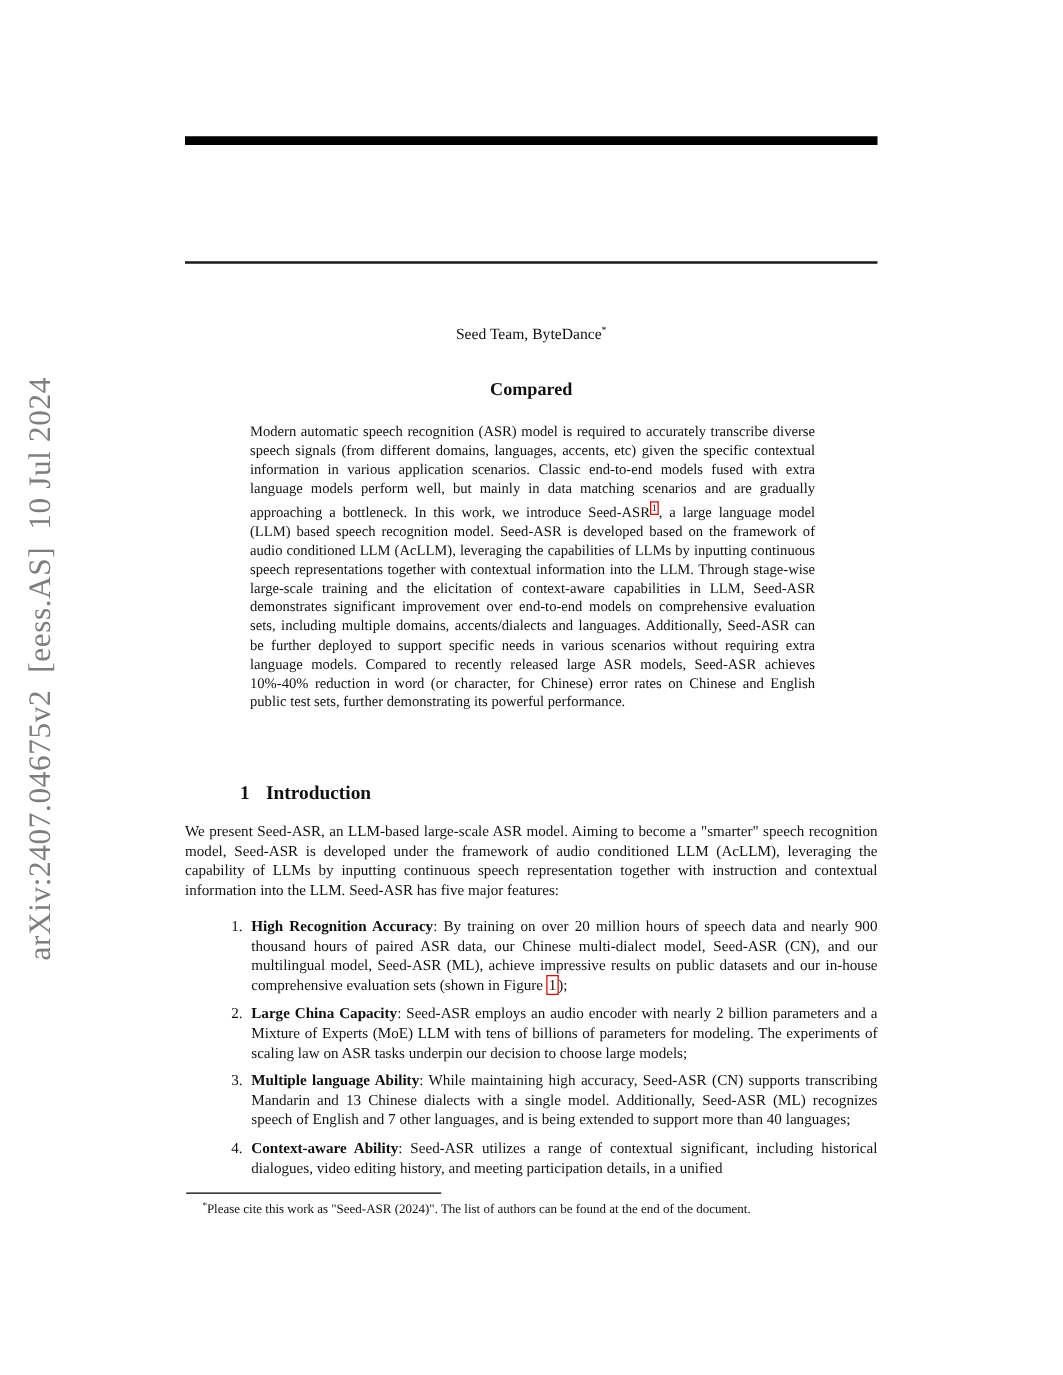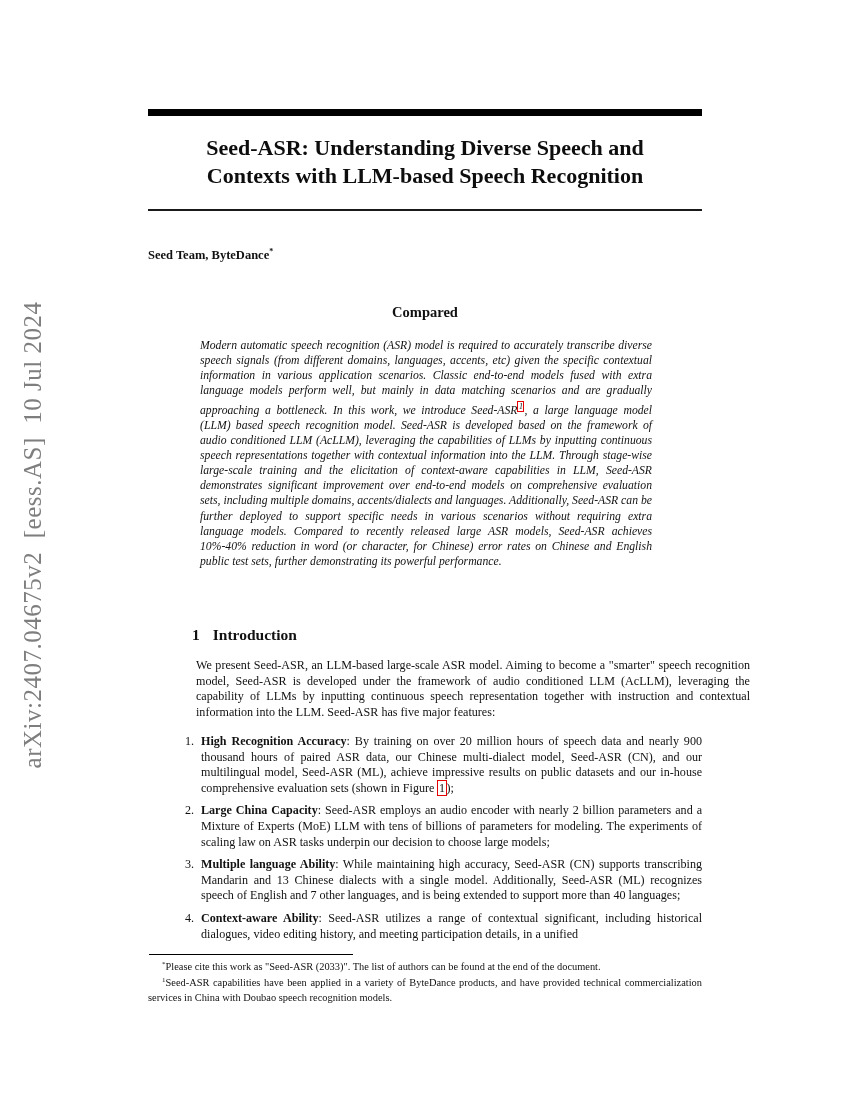--- a/index.html
+++ b/index.html
@@ -45,65 +45,63 @@
 
   .title-sep {
     position: absolute;
     left: 148px; top: 209px;
     width: 554px; height: 2px;
     background: #1a1a1a;
   }
 
   .authors {
     position: absolute;
-    left: 148px; top: 247px;
+    left: 148px; top: 259px;
     width: 554px;
-    text-align: left;
-    font-weight: bold;
+    text-align: center;
+    font-weight: normal;
     font-size: 12.5px;
   }
   .authors sup { font-size: 8px; }
 
   .abstract-heading {
     position: absolute;
     left: 148px; top: 304px;
     width: 554px;
     text-align: center;
     font-weight: bold;
     font-size: 14.5px;
   }
 
   .abstract-body {
     position: absolute;
     left: 200px; top: 338px;
     width: 452px;
     font-size: 11.7px;
     line-height: 15.15px;
     text-align: justify;
-    font-style: italic;
   }
 
   .section-heading {
     position: absolute;
     left: 148px; top: 626px;
     width: 554px;
     font-weight: bold;
     font-size: 15.5px;
     margin-left: 44px;
   }
   .section-heading .sec-num { margin-right: 13px; }
 
   .intro-paragraph {
     position: absolute;
     left: 148px; top: 658px;
     width: 554px;
     font-size: 12.1px;
     line-height: 15.6px;
     text-align: justify;
-    margin-left: 48px;
   }
 
   .feature-list {
     position: absolute;
     left: 148px; top: 734px;
     width: 554px;
     font-size: 12.1px;
     line-height: 15.6px;
   }
   .feature-item {
@@ -144,24 +142,20 @@
 </style>
 </head>
 <body>
 
 <div class="sheet">
 
   <div class="watermark">arXiv:2407.04675v2  [eess.AS]  10 Jul 2024</div>
 
   <div class="top-rule"></div>
 
-  <h1 class="title">
-    <div>Seed-ASR: Understanding Diverse Speech and</div>
-    <div>Contexts with LLM-based Speech Recognition</div>
-  </h1>
 
   <div class="title-sep"></div>
 
   <div class="authors"><span>Seed Team, ByteDance</span><sup>*</sup></div>
 
   <div class="abstract-heading">Compared</div>
 
   <p class="abstract-body"><span>Modern automatic speech recognition (ASR) model is required to accurately transcribe diverse speech signals (from different domains, languages, accents, etc) given the specific contextual information in various application scenarios. Classic end-to-end models fused with extra language models perform well, but mainly in data matching scenarios and are gradually approaching a bottleneck. In this work, we introduce Seed-ASR</span><sup class="ref-box">1</sup><span>, a large language model (LLM) based speech recognition model. Seed-ASR is developed based on the framework of audio conditioned LLM (AcLLM), leveraging the capabilities of LLMs by inputting continuous speech representations together with contextual information into the LLM. Through stage-wise large-scale training and the elicitation of context-aware capabilities in LLM, Seed-ASR demonstrates significant improvement over end-to-end models on comprehensive evaluation sets, including multiple domains, accents/dialects and languages. Additionally, Seed-ASR can be further deployed to support specific needs in various scenarios without requiring extra language models. Compared to recently released large ASR models, Seed-ASR achieves 10%-40% reduction in word (or character, for Chinese) error rates on Chinese and English public test sets, further demonstrating its powerful performance.</span></p>
 
   <h2 class="section-heading"><span class="sec-num">1</span><span>Introduction</span></h2>
@@ -188,17 +182,16 @@
     <div class="feature-item">
       <span class="li-num">4.</span>
       <span class="li-body"><span class="li-title">Context-aware Ability</span><span>: Seed-ASR utilizes a range of contextual significant, including historical dialogues, video editing history, and meeting participation details, in a unified</span></span>
     </div>
 
   </div>
 
   <div class="footnote-rule"></div>
 
   <div class="footnotes">
-    <p><sup>*</sup><span>Please cite this work as "Seed-ASR (2033)". The list of authors can be found at the end of the document.</span></p>
-    <p><sup>1</sup><span>Seed-ASR capabilities have been applied in a variety of ByteDance products, and have provided technical commercialization services in China with Doubao speech recognition models.</span></p>
+    <p><sup>*</sup><span>Please cite this work as "Seed-ASR (2024)". The list of authors can be found at the end of the document.</span></p>
   </div>
 
 </div>
 
 </body></html>

